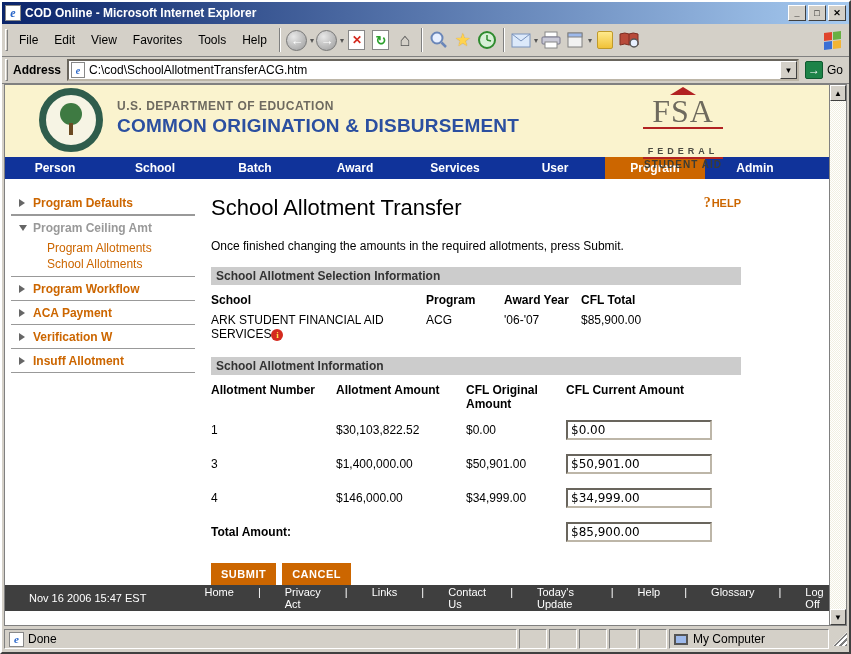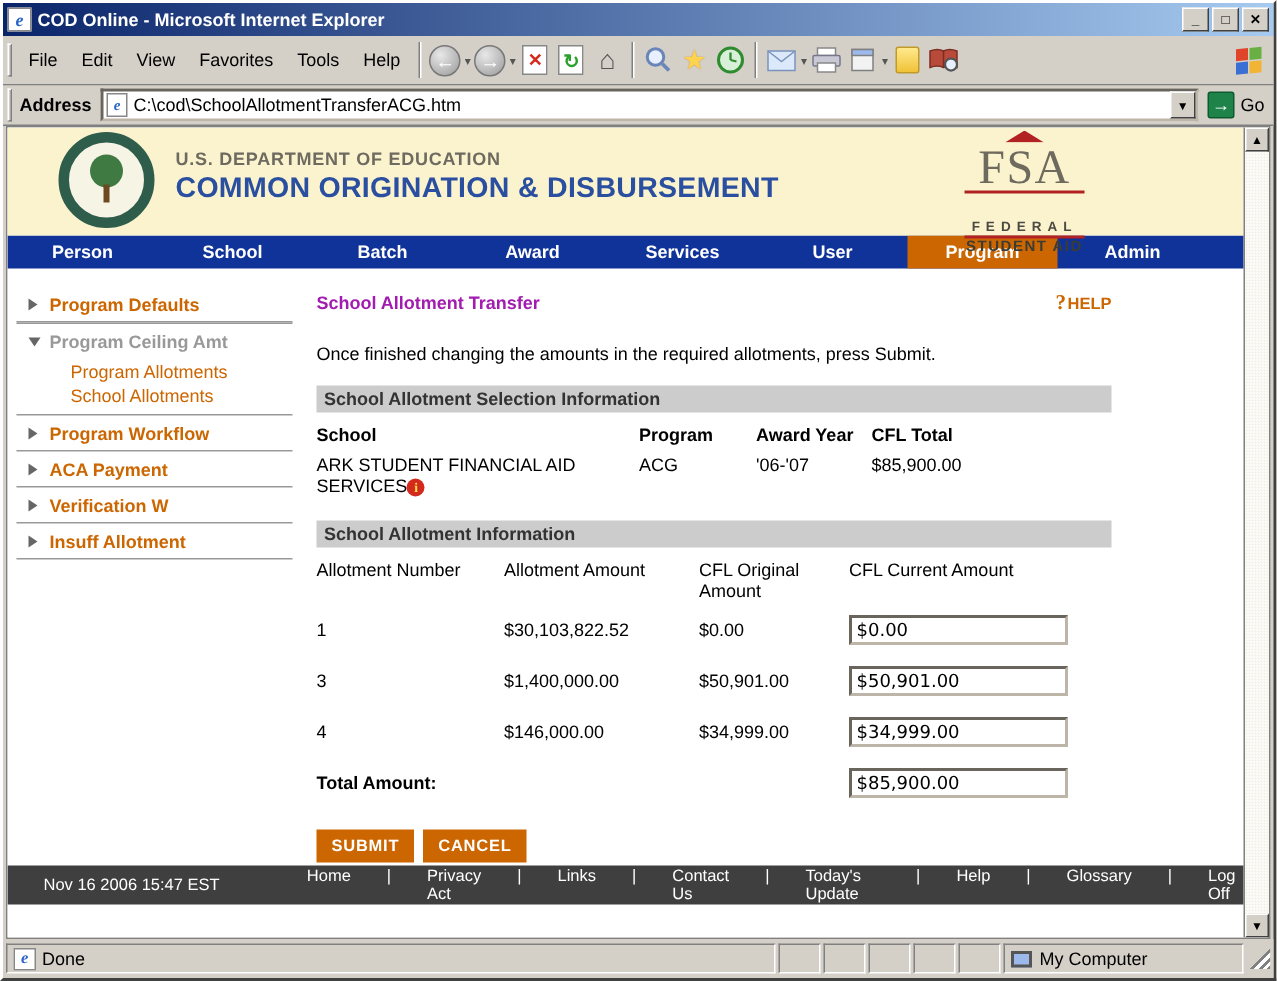--- a/index.html
+++ b/index.html
@@ -77,35 +77,35 @@
   .sb-sep { border-bottom:1px solid #999; margin:0 6px 0 6px; }
   .arr-r { width:0; height:0; border-top:4px solid transparent; border-bottom:4px solid transparent; border-left:6px solid #666; margin:3px 8px 0 0; flex-shrink:0; }
   .arr-d { width:0; height:0; border-left:4px solid transparent; border-right:4px solid transparent; border-top:6px solid #666; margin:4px 6px 0 0; flex-shrink:0; }
   .sb-label { font-size:12px; font-weight:bold; color:#CC6600; }
   .sb-label.current { color:#999; }
   .sb-children { padding:1px 0 4px 42px; }
   .sb-child { font-size:12px; color:#CC6600; line-height:16px; }
 
   .main { flex:1; padding:16px 12px 0 10px; max-width:552px; }
   .page-title-row { display:flex; justify-content:space-between; align-items:flex-start; }
-  .page-title { font-size:12px; color:#a21caf; font-weight:bold; }
+  .page-title { font-size:22px; color:#000000; font-weight:normal; }
   .help { color:#CC6600; font-size:11px; font-weight:bold; display:flex; align-items:center; }
   .help .q { font-size:14px; margin-right:1px; font-family:"Liberation Serif",serif; }
   .return-line { margin-top:12px; font-size:12px; }
   .return-label { font-weight:bold; color:#000; }
   .olink { color:#CC6600; }
   .instruction { margin-top:18px; font-size:12px; color:#000; }
   .graybar { margin-top:14px; background:#CCCCCC; color:#333; font-weight:bold; font-size:12px; padding:2px 5px; }
   table.sel { width:100%; border-collapse:collapse; margin-top:6px; font-size:12px; }
   table.sel th { text-align:left; font-weight:bold; padding:2px 0; vertical-align:top; }
   table.sel td { padding:4px 0 2px; vertical-align:top; }
   .c-school { width:215px; } .c-prog { width:78px; } .c-ay { width:77px; }
   .info-i { display:inline-flex; width:12px; height:12px; border-radius:50%; background:#D42A1E; color:#FFE14D; font-size:9px; font-weight:bold; align-items:center; justify-content:center; vertical-align:baseline; font-family:"Liberation Serif",serif; }
   table.allot { width:100%; border-collapse:collapse; margin-top:6px; font-size:12px; }
-  table.allot th { text-align:left; font-weight:normal; padding:2px 0; vertical-align:top; }
+  table.allot th { text-align:left; font-weight:bold; padding:2px 0; vertical-align:top; }
   table.allot td { padding:7px 0; vertical-align:middle; }
   .c-num { width:125px; } .c-amt { width:130px; } .c-orig { width:142px; }
   .amt-input { width:146px; height:20px; border:2px inset #bdb6a8; font-size:12px; font-family:"DejaVu Sans",sans-serif; padding:1px 3px; color:#000; }
   .total-label { font-weight:bold; font-size:12px; }
   .btn-row { margin-top:14px; display:flex; gap:6px; }
   .obtn { background:#CC6600; color:#fff; border:none; font-weight:bold; font-size:11px; padding:5px 10px; letter-spacing:.5px; font-family:"Liberation Sans",sans-serif; }
 
   
   .footer { height:26px; background:#3F3F3F; display:flex; align-items:center; color:#fff; font-size:11px; }
   .footer .ts { margin-left:24px; width:196px; }

